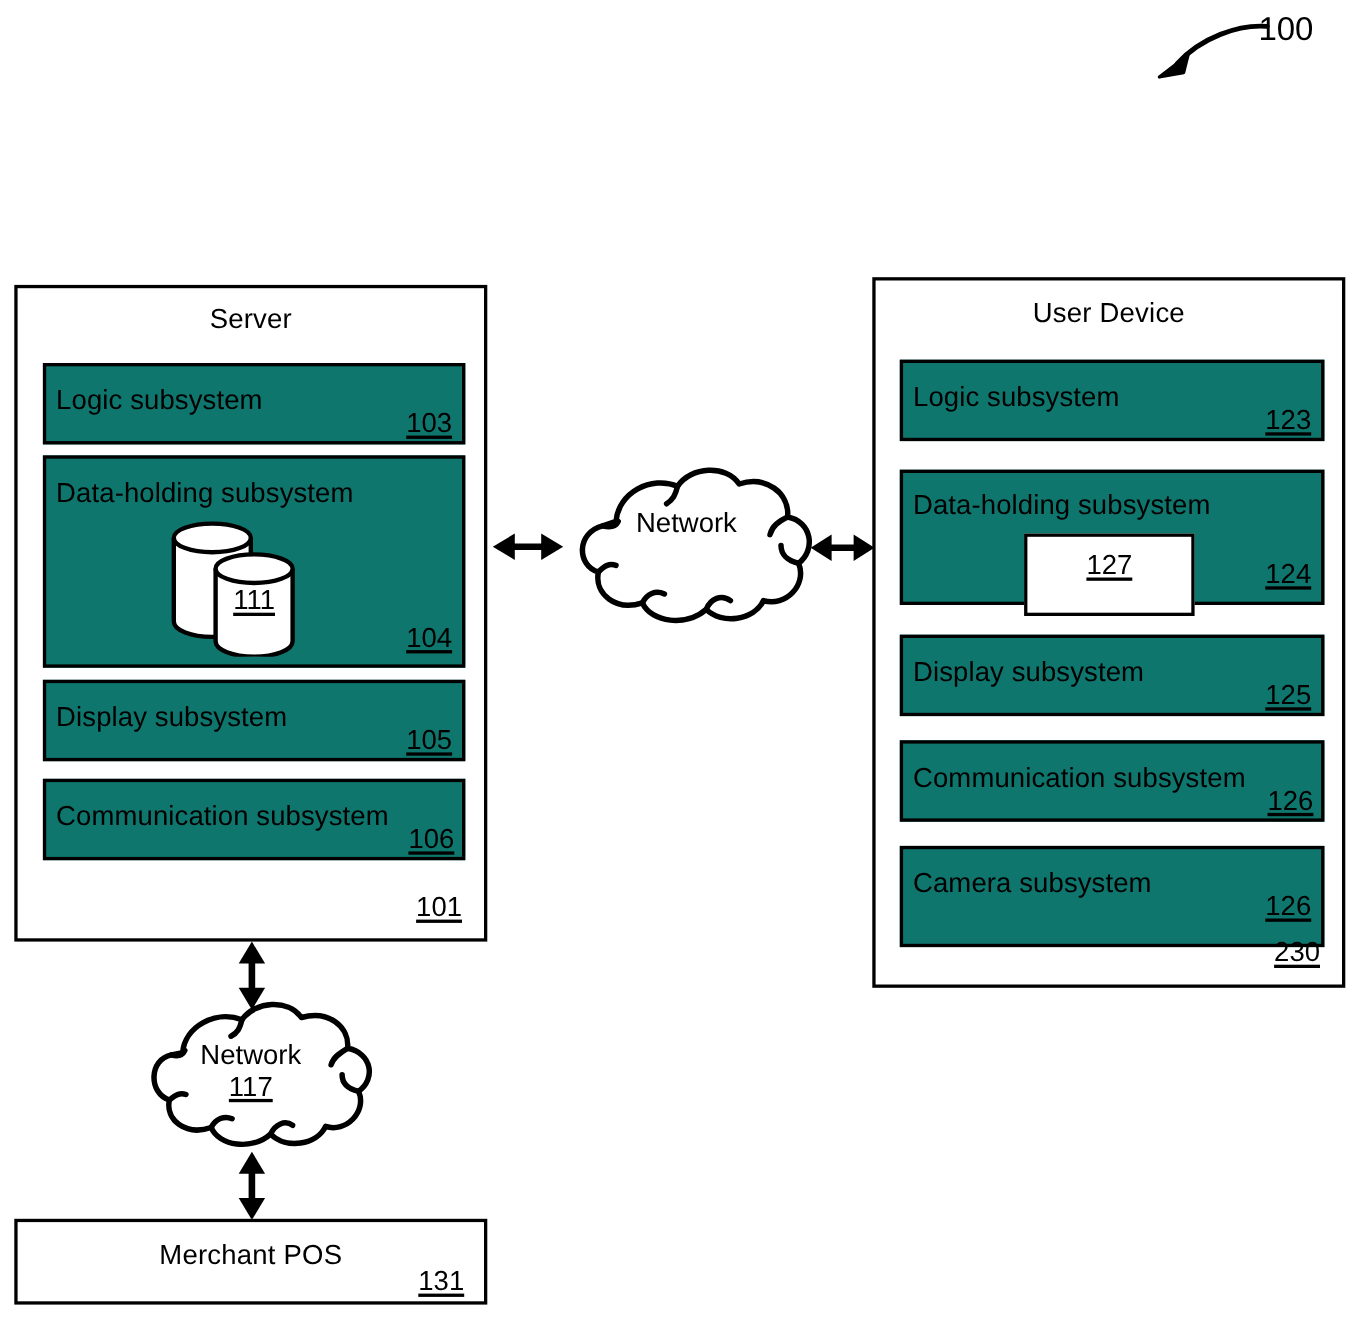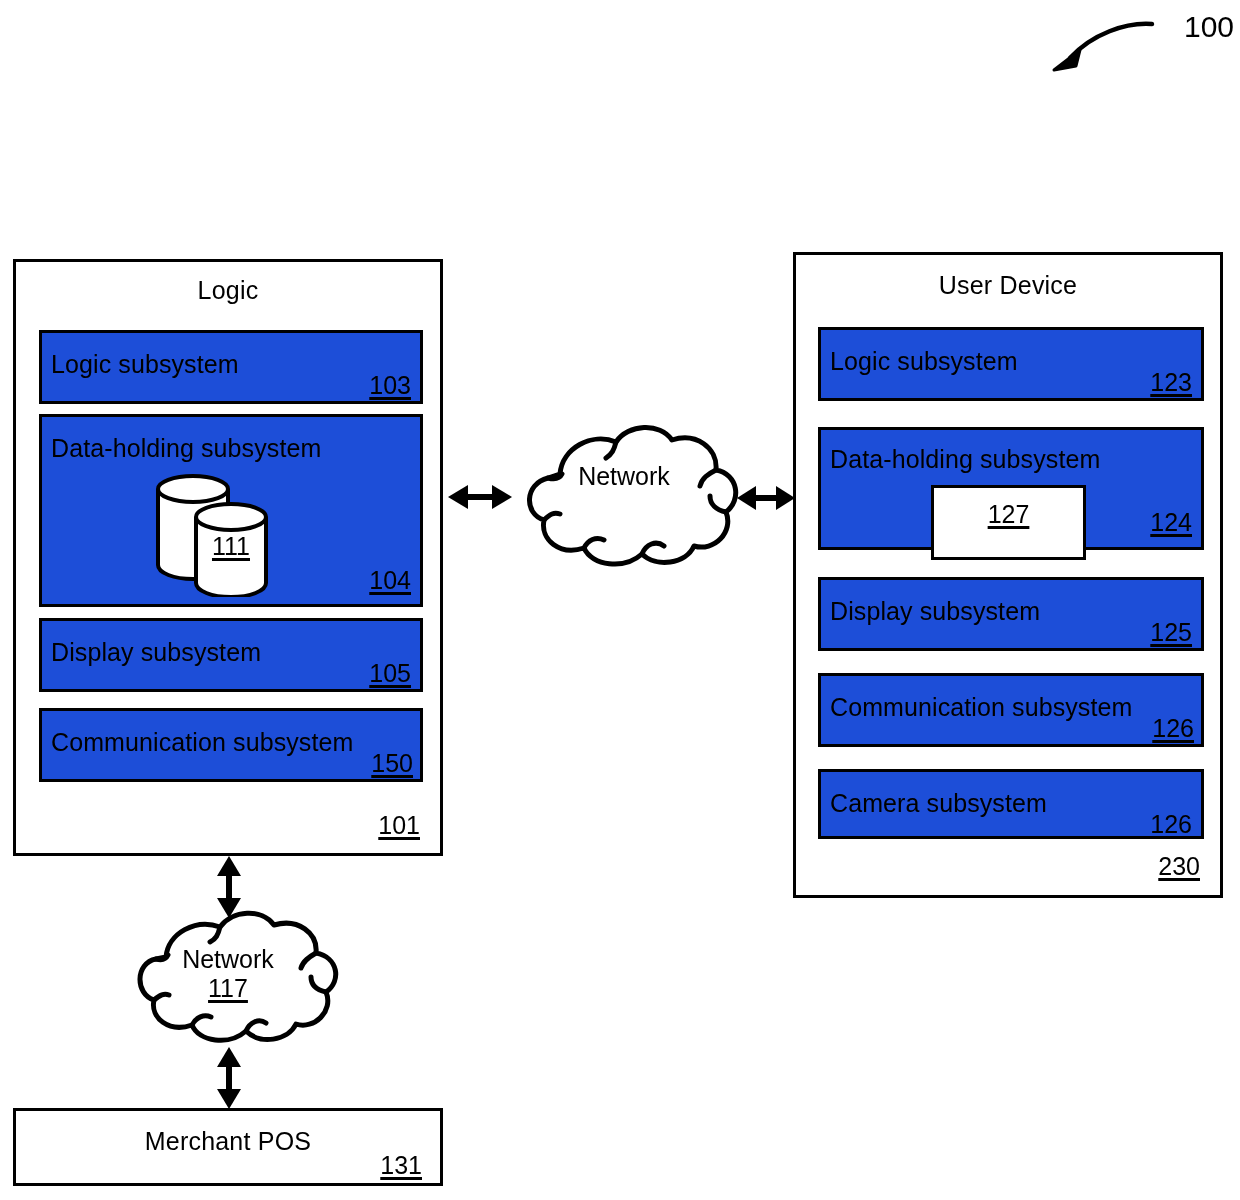--- a/index.html
+++ b/index.html
@@ -23,21 +23,21 @@
   .box {
     position: absolute;
     box-sizing: border-box;
     border: 3px solid #000;
     background: #fff;
   }
   .inner-box {
     position: absolute;
     box-sizing: border-box;
     border: 3px solid #000;
-    background: #1d4ed8;
+    background: #0f766e;
     text-decoration: underline;
   }
   .tiny-box {
     position: absolute;
     box-sizing: border-box;
     border: 3px solid #000;
     background: #fff;
   }
 
   .box-title {
@@ -131,25 +131,25 @@
 </style>
 </head>
 <body>
 
 <div id="page">
 
   <svg class="arrow" style="left:1040px; top:8px; width:120px; height:70px;" viewBox="0 0 120 70" xmlns="http://www.w3.org/2000/svg">
     <path d="M112,16 C 86,14 52,26 30,50" fill="none" stroke="#000" stroke-width="4.5" stroke-linecap="round"></path>
     <path d="M14,62 L40,42 L36,58 Z" fill="#000" stroke="#000" stroke-width="3" stroke-linejoin="round"></path>
   </svg>
-  <div id="fig-ref-100" style="left:1184px; top:10px;">100</div>
+  <div id="fig-ref-100" style="left:1144px; top:10px;">100</div>
 
   <div class="box" style="left:13px; top:259px; width:430px; height:597px;">
 
-    <div class="box-title" style="top:14px;">Logic</div>
+    <div class="box-title" style="top:14px;">Server</div>
 
     <div class="inner-box" style="left:23px; top:68px; width:384px; height:74px;">
       <div class="sub-label" style="left:9px; top:17px;">Logic subsystem</div>
       <div class="ref" style="right:9px; top:38px;">103</div>
     </div>
 
     <div class="inner-box" style="left:23px; top:152px; width:384px; height:193px;">
       <div class="sub-label" style="left:9px; top:17px;">Data-holding subsystem</div>
 
       <div class="cyl-wrap" style="left:110px; top:55px; width:140px; height:125px;">
@@ -169,21 +169,21 @@
       <div class="ref" style="right:9px; bottom:9px;">104</div>
     </div>
 
     <div class="inner-box" style="left:23px; top:356px; width:384px; height:74px;">
       <div class="sub-label" style="left:9px; top:17px;">Display subsystem</div>
       <div class="ref" style="right:9px; top:38px;">105</div>
     </div>
 
     <div class="inner-box" style="left:23px; top:446px; width:384px; height:74px;">
       <div class="sub-label" style="left:9px; top:17px;">Communication subsystem</div>
-      <div class="ref" style="right:7px; top:38px;">150</div>
+      <div class="ref" style="right:7px; top:38px;">106</div>
     </div>
 
     <div class="ref" style="right:20px; bottom:13px;">101</div>
   </div>
 
   <div class="box" style="left:793px; top:252px; width:430px; height:646px;">
 
     <div class="box-title" style="top:16px;">User Device</div>
 
     <div class="inner-box" style="left:22px; top:72px; width:386px; height:74px;">
@@ -206,21 +206,21 @@
     <div class="inner-box" style="left:22px; top:322px; width:386px; height:74px;">
       <div class="sub-label" style="left:9px; top:17px;">Display subsystem</div>
       <div class="ref" style="right:9px; top:38px;">125</div>
     </div>
 
     <div class="inner-box" style="left:22px; top:418px; width:386px; height:74px;">
       <div class="sub-label" style="left:9px; top:17px;">Communication subsystem</div>
       <div class="ref" style="right:7px; top:38px;">126</div>
     </div>
 
-    <div class="inner-box" style="left:22px; top:514px; width:386px; height:70px;">
+    <div class="inner-box" style="left:22px; top:514px; width:386px; height:92px;">
       <div class="sub-label" style="left:9px; top:17px;">Camera subsystem</div>
       <div class="ref" style="right:9px; top:38px;">126</div>
     </div>
 
     <div class="ref" style="right:20px; bottom:14px;">230</div>
   </div>
 
   <div class="cloud" style="left:500px; top:418px; width:248px; height:160px;">
     <svg width="248" height="160" viewBox="0 0 248 160" xmlns="http://www.w3.org/2000/svg">
       <path d="

